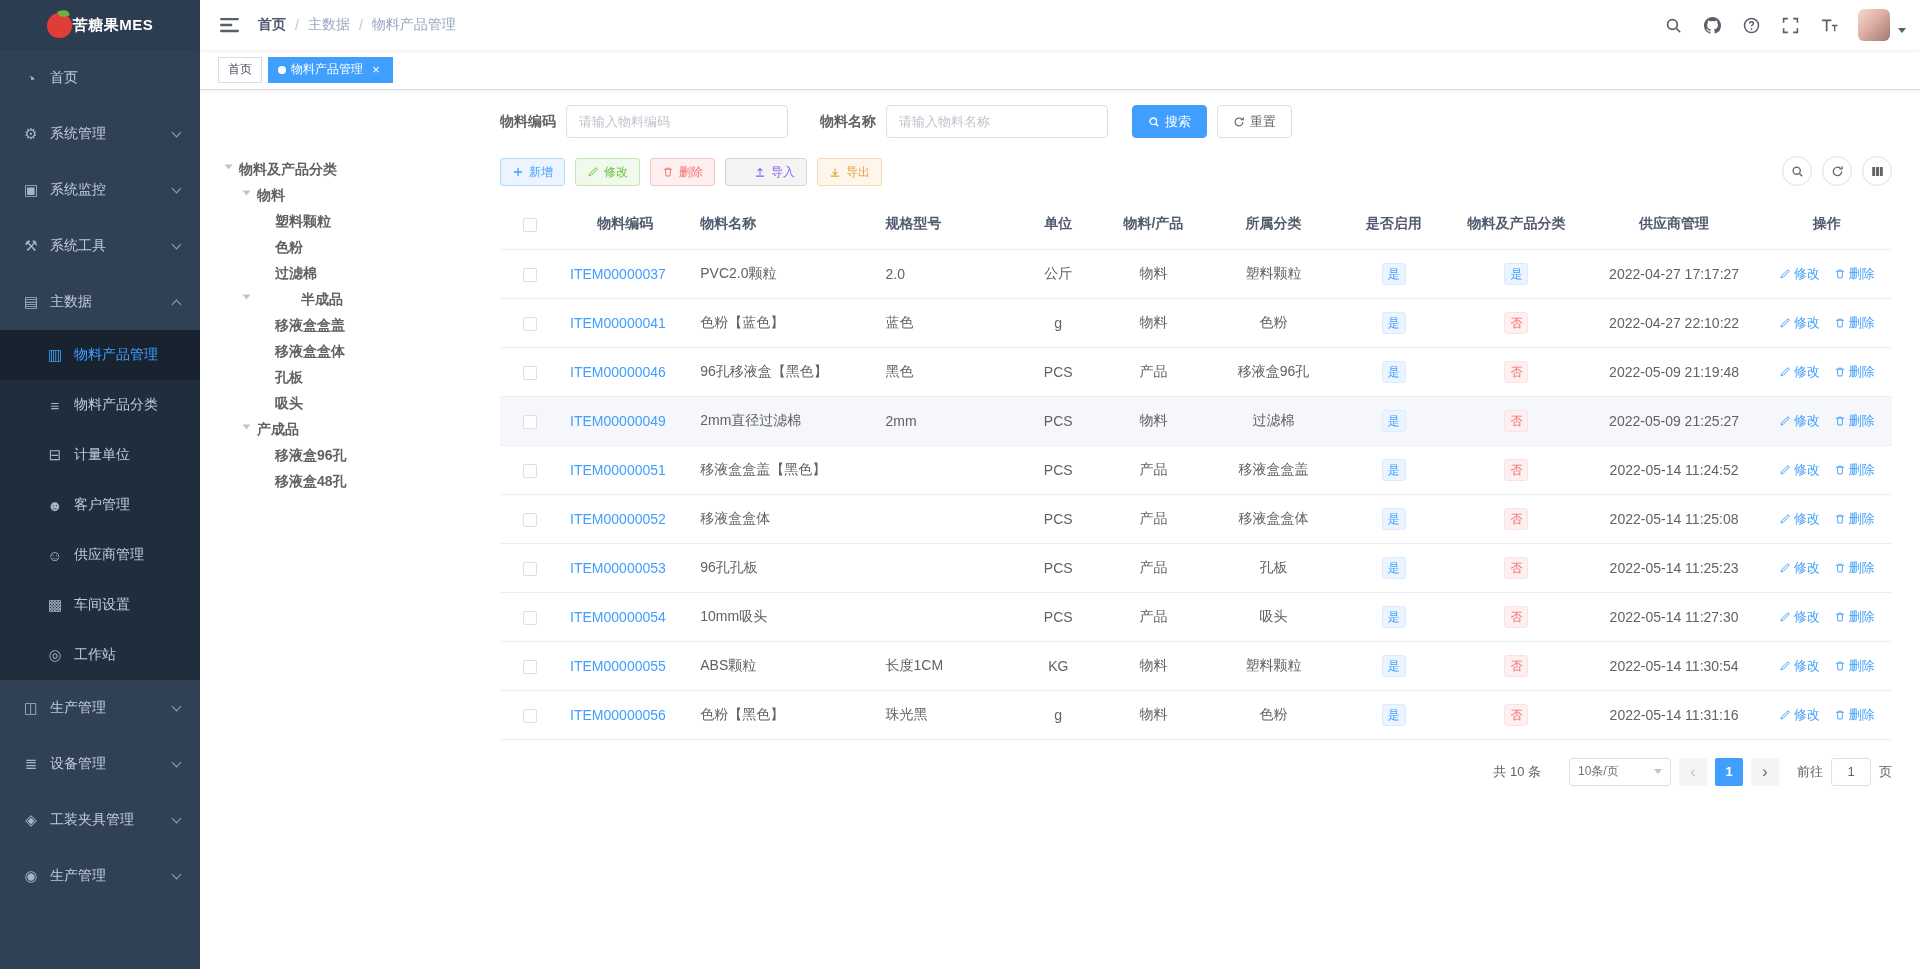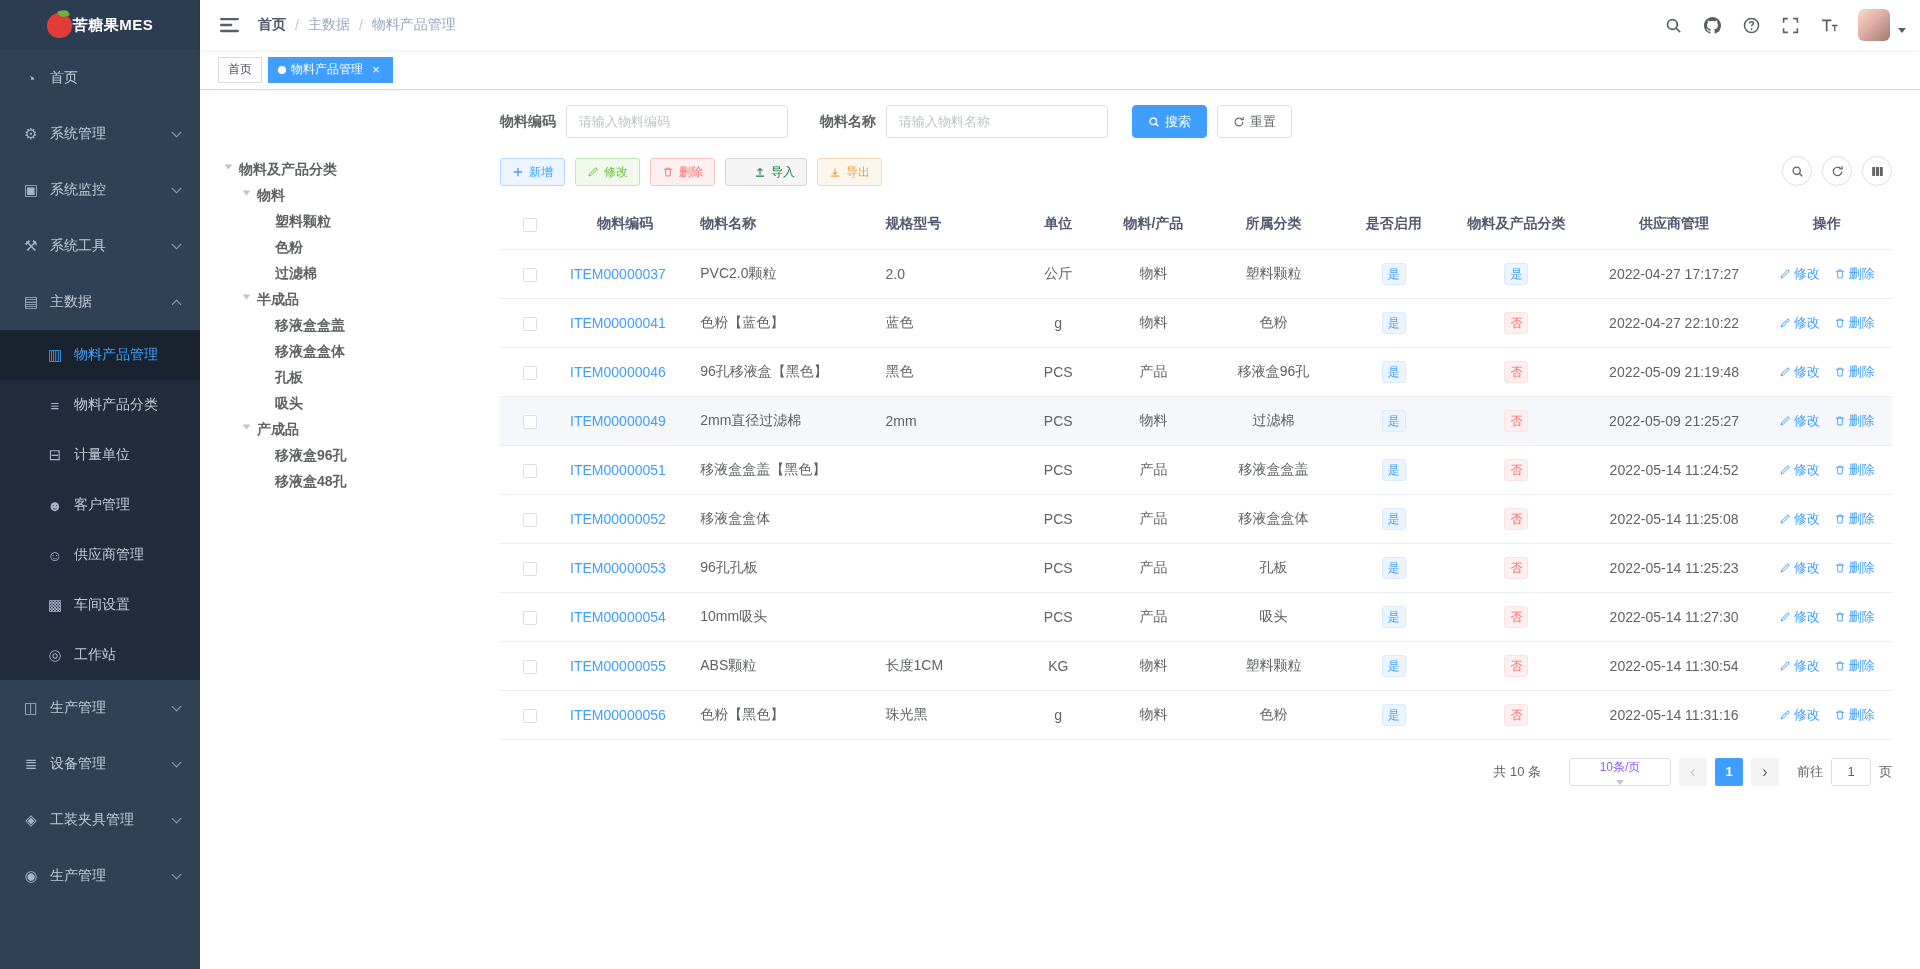--- a/index.html
+++ b/index.html
@@ -67,21 +67,21 @@
   .filter-input::placeholder{color:#c0c4cc;}
   .btn{display:inline-flex;align-items:center;justify-content:center;gap:5px;border-radius:4px;cursor:pointer;font-family:inherit;border:1px solid transparent;white-space:nowrap;}
   .btn svg{width:12px;height:12px;flex:none;}
   .btn-primary{height:33px;padding:0 15px;background:#409eff;border-color:#409eff;color:#fff;font-size:13px;margin-left:14px;}
   .btn-default{height:33px;padding:0 15px;background:#fff;border-color:#dcdfe6;color:#606266;font-size:13px;}
   .toolbar{display:flex;align-items:flex-end;margin-top:18px;gap:10px;}
   .btn-mini{height:28px;padding:0 11px;font-size:12px;border-radius:3px;}
   .btn-plain-primary{color:#409eff;background:#ecf5ff;border-color:#b3d8ff;}
   .btn-plain-success{color:#67c23a;background:#f0f9eb;border-color:#c2e7b0;}
   .btn-plain-danger{color:#f56c6c;background:#fef0f0;border-color:#fbc4c4;}
-  .btn-plain-info{color:#15803d;background:#f4f4f5;border-color:#d3d4d6;padding-left:28px;}
+  .btn-plain-info{color:#8b5cf6;background:#f4f4f5;border-color:#d3d4d6;padding-left:28px;}
   .btn-plain-warning{color:#e6a23c;background:#fdf6ec;border-color:#f5dab1;}
   .toolbar-right{margin-left:auto;display:flex;gap:10px;}
   .circle-btn{width:30px;height:30px;border-radius:50%;border:1px solid #dcdfe6;background:#fff;color:#606266;display:flex;align-items:center;justify-content:center;cursor:pointer;}
   .circle-btn svg{width:13px;height:13px;}
 
   
   .data-table{width:100%;border-collapse:collapse;margin-top:14px;table-layout:fixed;}
   .data-table th{height:49px;font-weight:700;color:#515a6e;font-size:14px;border-bottom:1px solid #ebeef5;text-align:center;padding:0 6px;white-space:nowrap;overflow:hidden;}
   .data-table td{height:49px;color:#606266;font-size:14px;border-bottom:1px solid #ebeef5;text-align:center;padding:0 6px;white-space:nowrap;overflow:hidden;}
   .data-table .al{text-align:left;padding-left:10px;}
@@ -90,21 +90,21 @@
   .tag{display:inline-block;padding:0 5px;height:22px;line-height:20px;font-size:12px;border-radius:3px;border:1px solid;text-align:center;}
   .tag-blue{color:#409eff;background:#ecf5ff;border-color:#d9ecff;}
   .tag-red{color:#f56c6c;background:#fef0f0;border-color:#fde2e2;}
   .action-link{display:inline-flex;align-items:center;gap:3px;color:#409eff;font-size:13px;cursor:pointer;margin:0 7px;}
   .action-link svg{width:12px;height:12px;flex:none;}
   input[type=checkbox]{appearance:none;-webkit-appearance:none;width:14px;height:14px;border:1px solid #dcdfe6;border-radius:2px;background:#fff;cursor:pointer;vertical-align:middle;}
 
   
   .pagination{display:flex;align-items:center;justify-content:flex-end;margin-top:18px;gap:8px;font-size:13px;color:#606266;padding-bottom:20px;}
   .total{margin-right:20px;white-space:nowrap;}
-  .page-size-select{width:102px;height:28px;border:1px solid #dcdfe6;border-radius:3px;display:flex;align-items:center;justify-content:space-between;padding:0 8px;font-size:12px;color:#8b5cf6;cursor:pointer;background:#fff;flex-direction:column;}
+  .page-size-select{width:102px;height:28px;border:1px solid #dcdfe6;border-radius:3px;display:flex;align-items:center;justify-content:space-between;padding:0 8px;font-size:12px;color:#737373;cursor:pointer;background:#fff;}
   .select-caret{width:0;height:0;border:4px solid transparent;border-top:5px solid #c0c4cc;margin-top:4px;}
   .pager-btn{min-width:28px;height:28px;border:none;border-radius:2px;background:#f4f4f5;color:#606266;font-size:16px;cursor:pointer;display:flex;align-items:center;justify-content:center;font-family:inherit;}
   .pager-btn.prev{color:#c0c4cc;}
   .pager-btn.active{background:#409eff;color:#fff;font-size:13px;font-weight:700;}
   .goto{white-space:nowrap;margin-left:10px;}
   .goto.suffix{margin-left:0;}
   .goto-input{width:40px;height:28px;border:1px solid #dcdfe6;border-radius:3px;text-align:center;font-size:13px;color:#606266;outline:none;font-family:inherit;}
 </style>
 </head>
 <body>
@@ -276,21 +276,21 @@
               <span class="tree-label">塑料颗粒</span>
             </div>
             <div class="tree-node" style="padding-left: 40px;">
               <span class="tree-caret leaf"></span>
               <span class="tree-label">色粉</span>
             </div>
             <div class="tree-node" style="padding-left: 40px;">
               <span class="tree-caret leaf"></span>
               <span class="tree-label">过滤棉</span>
             </div>
-            <div class="tree-node" style="padding-left: 22px;">
+            <div class="tree-node" style="padding-left: 22px; gap: 44px;">
               <span class="tree-caret expanded"></span>
               <span class="tree-label">半成品</span>
             </div>
             <div class="tree-node" style="padding-left: 40px;">
               <span class="tree-caret leaf"></span>
               <span class="tree-label">移液盒盒盖</span>
             </div>
             <div class="tree-node" style="padding-left: 40px;">
               <span class="tree-caret leaf"></span>
               <span class="tree-label">移液盒盒体</span>

